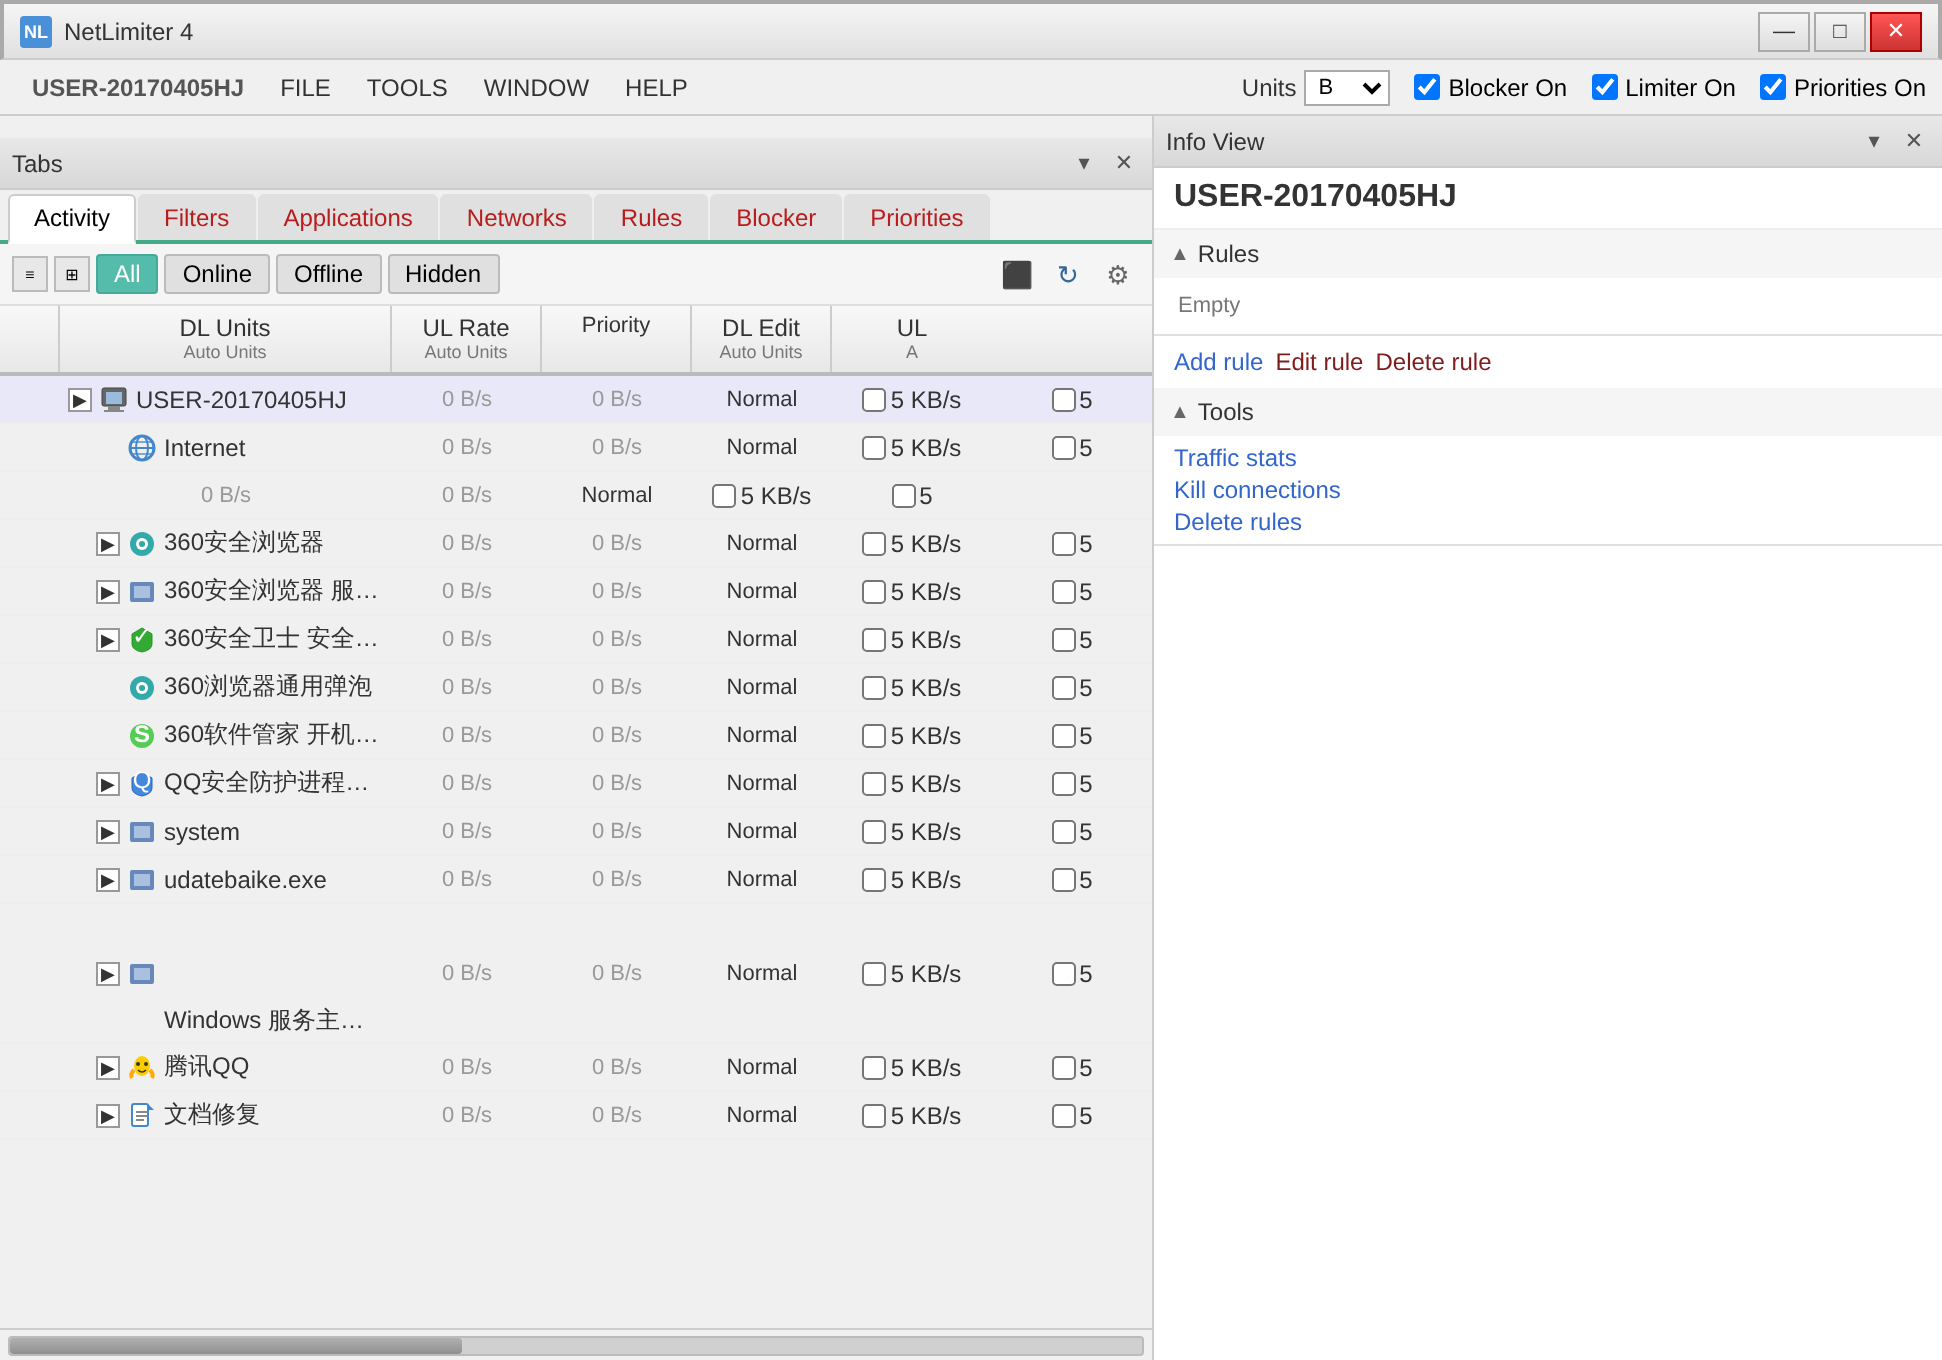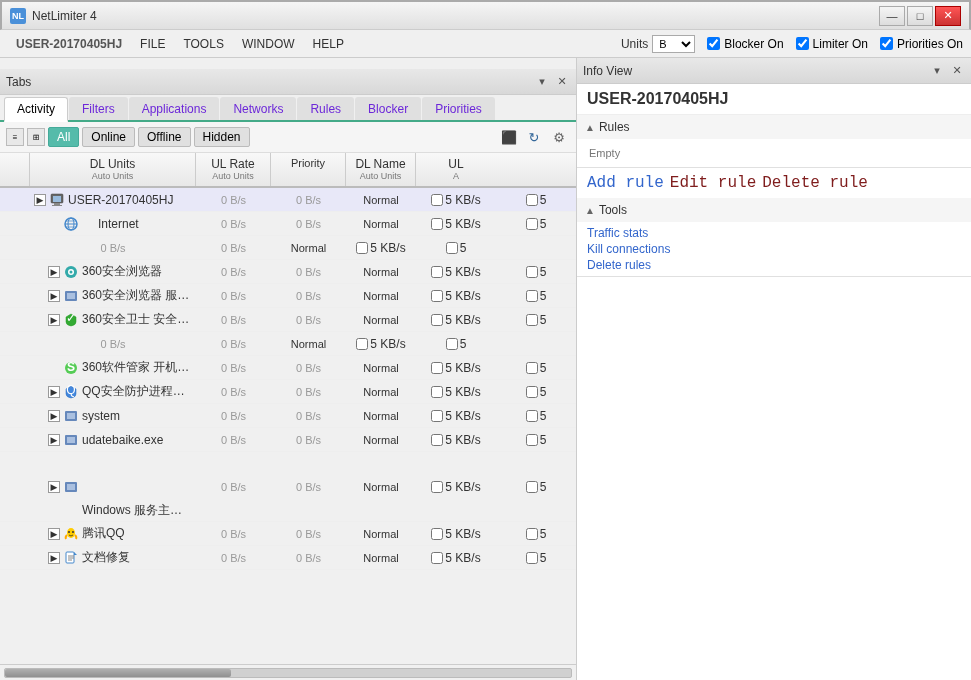--- a/index.html
+++ b/index.html
@@ -112,21 +112,21 @@
       border-bottom: 2px solid #4a8;
       padding: 2px 4px 0;
       gap: 1px;
     }
     .tab {
       padding: 4px 12px;
       cursor: pointer;
       border: 1px solid transparent;
       border-bottom: none;
       font-size: 12px;
-      color: #6d28d9;
+      color: #b91c1c;
       background: #e0e0e0;
       border-radius: 3px 3px 0 0;
     }
     .tab.active {
       background: white;
       border-color: #ccc;
       border-bottom: 2px solid white;
       margin-bottom: -2px;
       color: #000;
       font-weight: 500;
@@ -312,23 +312,22 @@
     .section-empty { color: #777; font-size: 11px; padding: 4px 0; }
 
     .action-links {
       display: flex;
       gap: 6px;
       padding: 6px 10px;
     }
     .action-link {
       color: #3366cc;
       text-decoration: none;
-      font-size: 16px;
-      cursor: pointer;
-      font-family: Liberation Mono, monospace;
+      font-size: 12px;
+      cursor: pointer;
     }
     .action-link.disabled { color: #7f1d1d; cursor: default; }
 
     .tools-links {
       padding: 4px 10px;
       display: flex;
       flex-direction: column;
       gap: 2px;
     }
     .tool-link {
@@ -421,21 +420,21 @@
         <div class="th">
           <div>DL Units</div>
           <div class="th-sub">Auto Units</div>
         </div>
         <div class="th">
           <div>UL Rate</div>
           <div class="th-sub">Auto Units</div>
         </div>
         <div class="th">Priority</div>
         <div class="th">
-          <div>DL Name</div>
+          <div>DL Edit</div>
           <div class="th-sub">Auto Units</div>
         </div>
         <div class="th">
           <div>UL</div>
           <div class="th-sub">A</div>
         </div>
       </div>
 
       <div id="table-body">
           <div class="table-row user-row">
@@ -470,21 +469,21 @@
       <div style="width:12px;flex-shrink:0;"></div>
       <span class="row-icon">
                 <svg width="16" height="16" viewBox="0 0 16 16">
                   <circle cx="8" cy="8" r="6" fill="none" stroke="#4488cc" stroke-width="1.5"></circle>
                   <ellipse cx="8" cy="8" rx="3" ry="6" fill="none" stroke="#4488cc" stroke-width="1"></ellipse>
                   <line x1="2" y1="8" x2="14" y2="8" stroke="#4488cc" stroke-width="1"></line>
                   <line x1="3" y1="5" x2="13" y2="5" stroke="#4488cc" stroke-width="0.7"></line>
                   <line x1="3" y1="11" x2="13" y2="11" stroke="#4488cc" stroke-width="0.7"></line>
                 </svg>
               </span>
-      <span style="overflow:hidden;text-overflow:ellipsis;white-space:nowrap;margin-left:16px;">Internet</span>
+      <span style="overflow:hidden;text-overflow:ellipsis;white-space:nowrap;">Internet</span>
     </div>
     <div class="td" style="color:#999;">0 B/s</div>
     <div class="td" style="color:#999;">0 B/s</div>
     <div class="td">Normal</div>
     <div class="td dl-limit-cell">
       <input type="checkbox" class="limit-checkbox" style="">
       <span>5 KB/s</span>
     </div>
     <div class="td dl-limit-cell">
       <input type="checkbox" class="limit-checkbox" style="">
@@ -573,20 +572,31 @@
       <input type="checkbox" class="limit-checkbox" style="">
       <span>5 KB/s</span>
     </div>
     <div class="td dl-limit-cell">
       <input type="checkbox" class="limit-checkbox" style="">
       <span>5</span>
     </div>
   </div>
           <div class="table-row">
     <div class="td"></div>
+    <div class="td name-cell" style="padding-left:18px">
+      <div style="width:12px;flex-shrink:0;"></div>
+      <span class="row-icon">
+                <svg width="16" height="16" viewBox="0 0 16 16">
+                  <circle cx="8" cy="8" r="6" fill="#3aa"></circle>
+                  <circle cx="8" cy="8" r="3" fill="white"></circle>
+                  <circle cx="8" cy="8" r="1.5" fill="#3aa"></circle>
+                </svg>
+              </span>
+      <span style="overflow:hidden;text-overflow:ellipsis;white-space:nowrap;">360浏览器通用弹泡</span>
+    </div>
     <div class="td" style="color:#999;">0 B/s</div>
     <div class="td" style="color:#999;">0 B/s</div>
     <div class="td">Normal</div>
     <div class="td dl-limit-cell">
       <input type="checkbox" class="limit-checkbox" style="">
       <span>5 KB/s</span>
     </div>
     <div class="td dl-limit-cell">
       <input type="checkbox" class="limit-checkbox" style="">
       <span>5</span>

